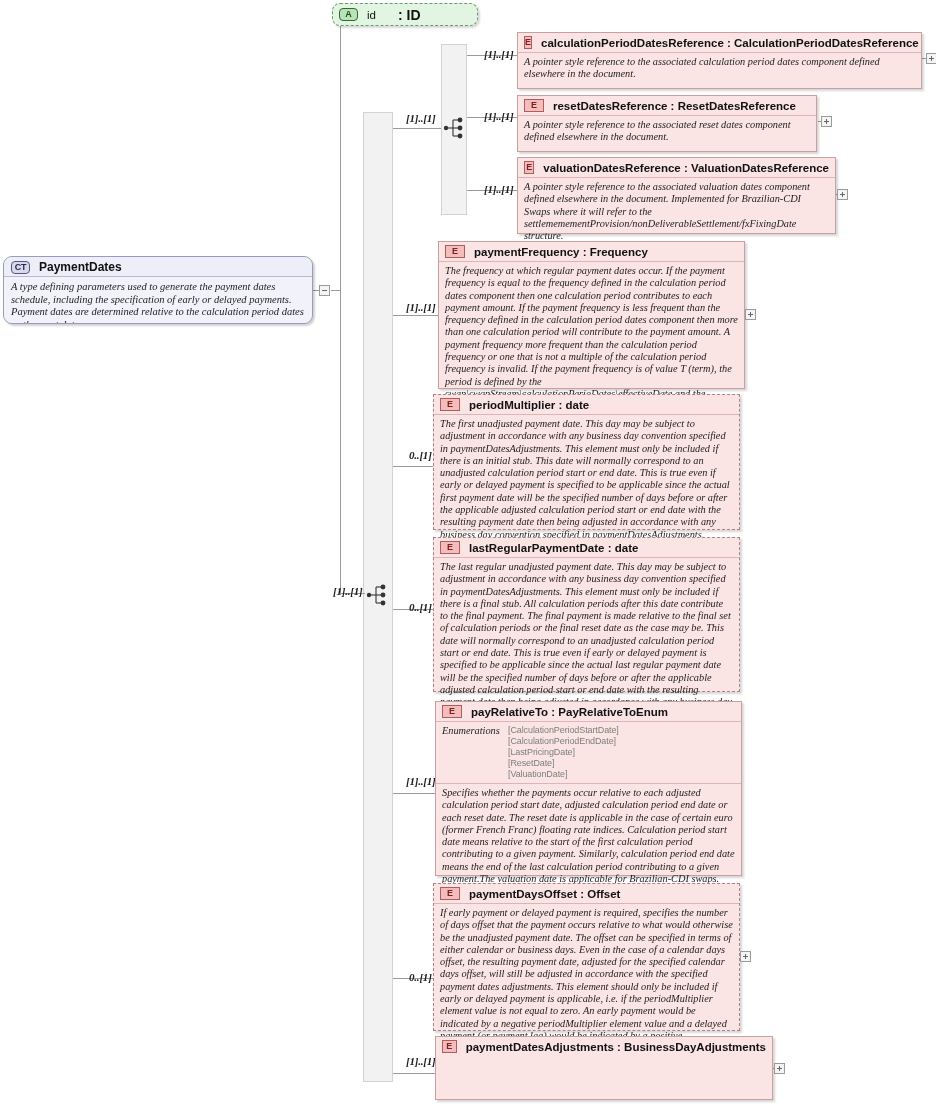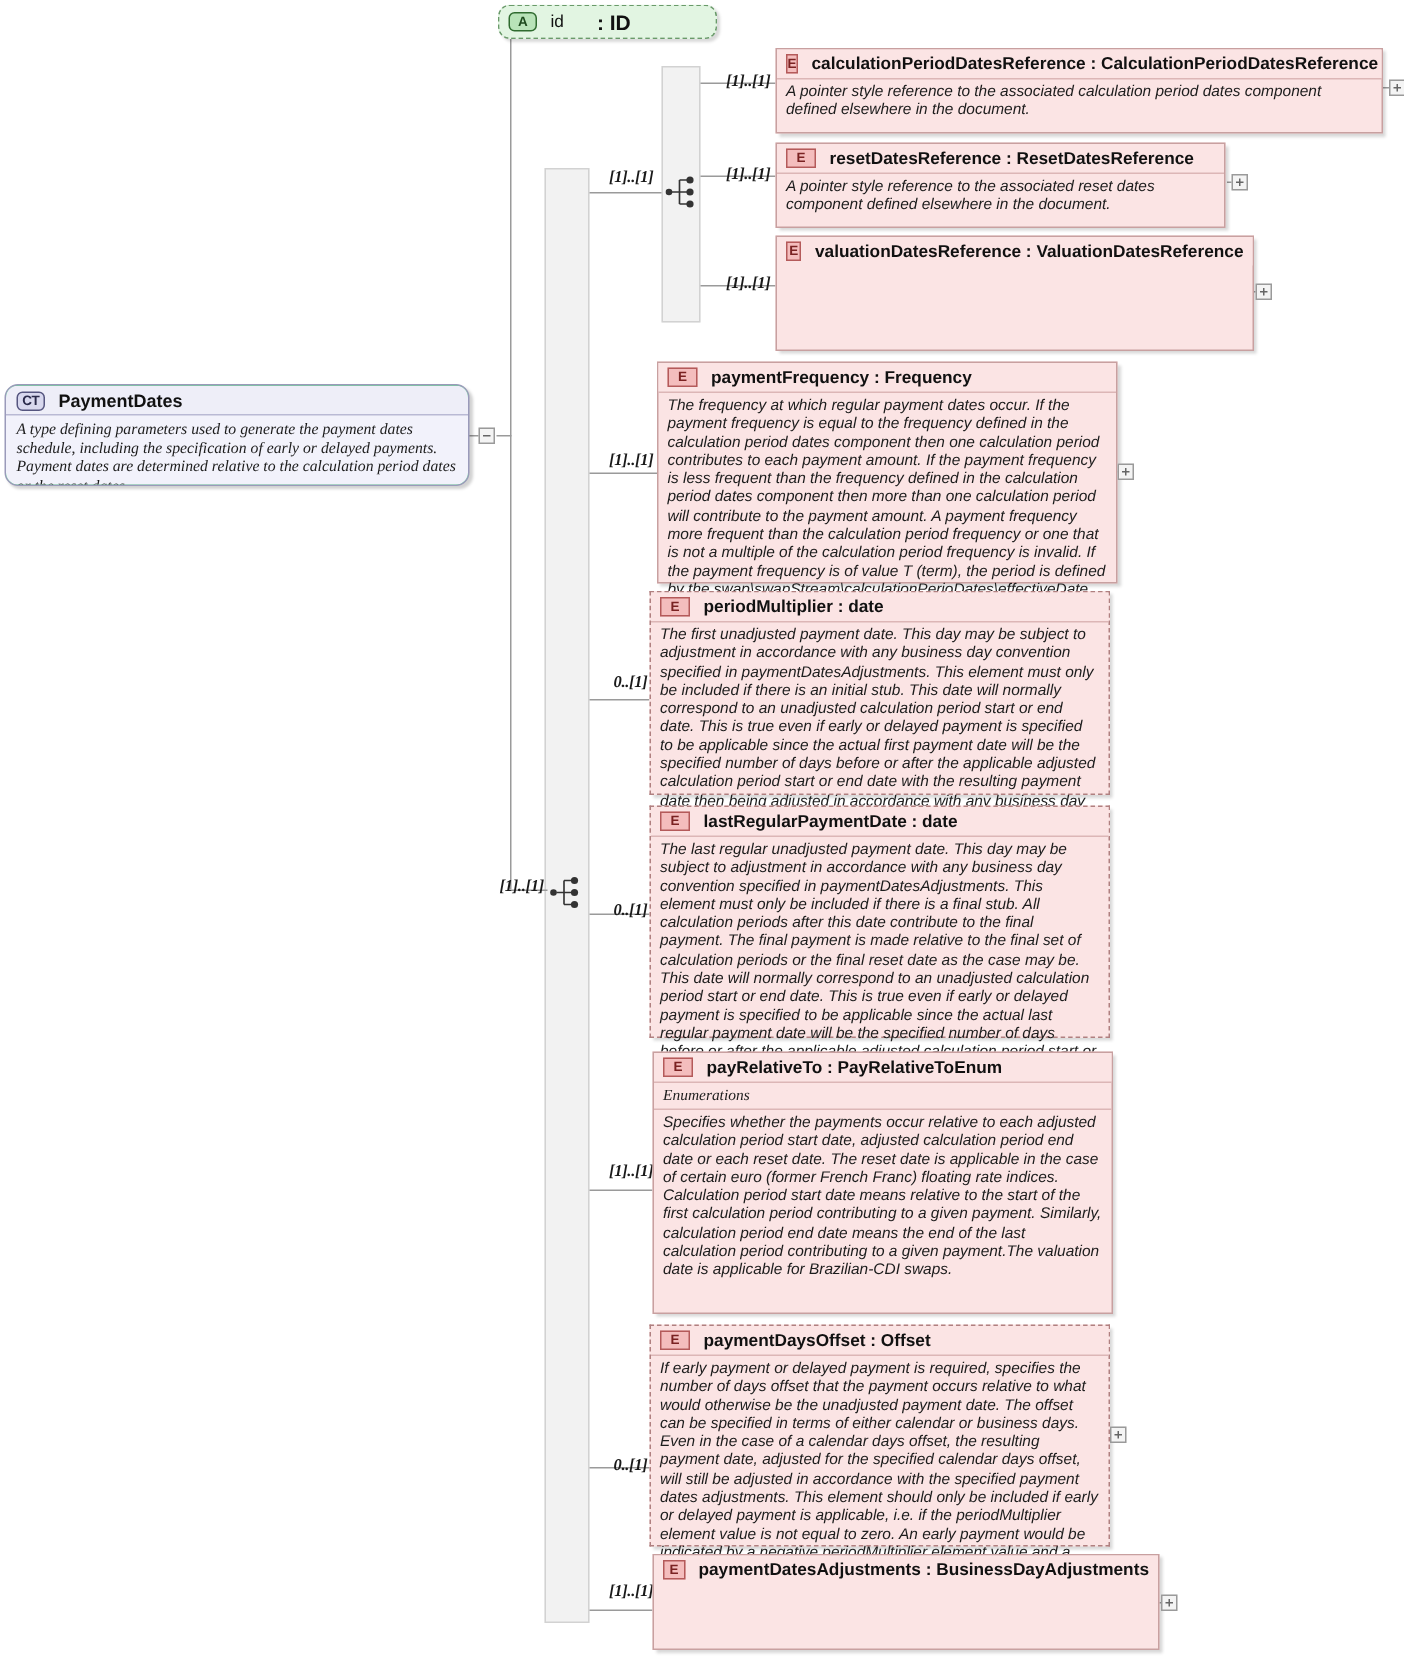--- a/index.html
+++ b/index.html
@@ -37,21 +37,21 @@
     color: #1a1a1a;
     white-space: nowrap;
     letter-spacing: -0.2px;
   }
 
   
   .ct-box {
     position: absolute;
     border: 1px solid #9a9aba;
     border-radius: 9px;
-    background: #22c55e;
+    background: #86efac;
     box-sizing: border-box;
     box-shadow: 2px 2px 2px rgba(0,0,0,0.18);
     overflow: hidden;
   }
   .ct-head {
     display: flex;
     align-items: center;
     padding: 3px 6px 2px 7px;
     background: #eeeef8;
   }
@@ -146,21 +146,21 @@
   .el-title {
     margin-left: 9px;
     font-size: 11.5px;
     font-weight: bold;
     color: #111;
     white-space: nowrap;
   }
   .el-doc {
     border-top: 1px solid #dcb6b6;
     padding: 3px 6px 4px 6px;
-    font-family: Liberation Sans, sans-serif;
+    font-family: Liberation Serif, serif;
     font-style: italic;
     font-size: 10.3px;
     line-height: 12.3px;
     color: #1c1c1c;
   }
   .el-enum {
     border-top: 1px solid #dcb6b6;
     display: flex;
     padding: 3px 6px 3px 6px;
     font-size: 9.5px;
@@ -322,20 +322,21 @@
     </div>
     <div class="el-doc">A pointer style reference to the associated reset dates component defined elsewhere in the document.</div>
   </div>
   <div class="expander plus" style="left:821px; top:116px;"></div>
 
   <div class="el-box solid" style="left:517px; top:157px; width:319px; height:77px;">
     <div class="el-head">
       <span class="badge badge-e">E</span>
       <span class="el-title">valuationDatesReference : ValuationDatesReference</span>
     </div>
+    <div class="el-doc">A pointer style reference to the associated valuation dates component defined elsewhere in the document. Implemented for Brazilian-CDI Swaps where it will refer to the settlememementProvision/nonDeliverableSettlement/fxFixingDate structure.</div>
   </div>
   <div class="expander plus" style="left:837px; top:189px;"></div>
 
   <div class="el-box solid" style="left:438px; top:241px; width:307px; height:148px;">
     <div class="el-head">
       <span class="badge badge-e">E</span>
       <span class="el-title">paymentFrequency : Frequency</span>
     </div>
     <div class="el-doc">The frequency at which regular payment dates occur. If the payment frequency is equal to the frequency defined in the calculation period dates component then one calculation period contributes to each payment amount. If the payment frequency is less frequent than the frequency defined in the calculation period dates component then more than one calculation period will contribute to the payment amount. A payment frequency more frequent than the calculation period frequency or one that is not a multiple of the calculation period frequency is invalid. If the payment frequency is of value T (term), the period is defined by the swap\swapStream\calculationPerioDates\effectiveDate and the swap\swapStream\calculationPerioDates\terminationDate.</div>
   </div>
@@ -357,20 +358,27 @@
     <div class="el-doc">The last regular unadjusted payment date. This day may be subject to adjustment in accordance with any business day convention specified in paymentDatesAdjustments. This element must only be included if there is a final stub. All calculation periods after this date contribute to the final payment. The final payment is made relative to the final set of calculation periods or the final reset date as the case may be. This date will normally correspond to an unadjusted calculation period start or end date. This is true even if early or delayed payment is specified to be applicable since the actual last regular payment date will be the specified number of days before or after the applicable adjusted calculation period start or end date with the resulting payment date then being adjusted in accordance with any business day convention specified in paymentDatesAdjustments.</div>
   </div>
 
   <div class="el-box solid" style="left:435px; top:701px; width:307px; height:175px;">
     <div class="el-head">
       <span class="badge badge-e">E</span>
       <span class="el-title">payRelativeTo : PayRelativeToEnum</span>
     </div>
     <div class="el-enum">
       <span class="enum-label">Enumerations</span>
+      <span class="enum-values">
+        <span>[CalculationPeriodStartDate]</span><br>
+        <span>[CalculationPeriodEndDate]</span><br>
+        <span>[LastPricingDate]</span><br>
+        <span>[ResetDate]</span><br>
+        <span>[ValuationDate]</span>
+      </span>
     </div>
     <div class="el-doc">Specifies whether the payments occur relative to each adjusted calculation period start date, adjusted calculation period end date or each reset date. The reset date is applicable in the case of certain euro (former French Franc) floating rate indices. Calculation period start date means relative to the start of the first calculation period contributing to a given payment. Similarly, calculation period end date means the end of the last calculation period contributing to a given payment.The valuation date is applicable for Brazilian-CDI swaps.</div>
   </div>
 
   <div class="el-box dashed" style="left:433px; top:883px; width:307px; height:148px;">
     <div class="el-head">
       <span class="badge badge-e">E</span>
       <span class="el-title">paymentDaysOffset : Offset</span>
     </div>
     <div class="el-doc">If early payment or delayed payment is required, specifies the number of days offset that the payment occurs relative to what would otherwise be the unadjusted payment date. The offset can be specified in terms of either calendar or business days. Even in the case of a calendar days offset, the resulting payment date, adjusted for the specified calendar days offset, will still be adjusted in accordance with the specified payment dates adjustments. This element should only be included if early or delayed payment is applicable, i.e. if the periodMultiplier element value is not equal to zero. An early payment would be indicated by a negative periodMultiplier element value and a delayed payment (or payment lag) would be indicated by a positive periodMultiplier element value.</div>

